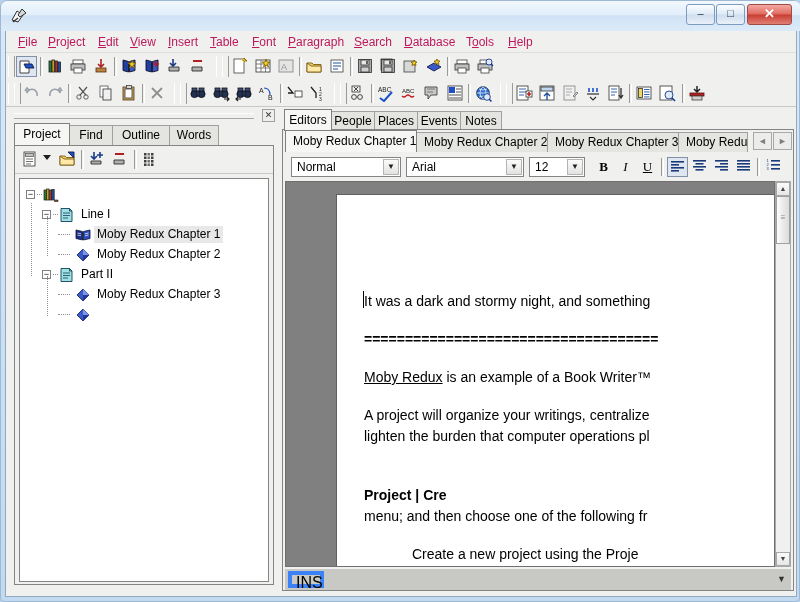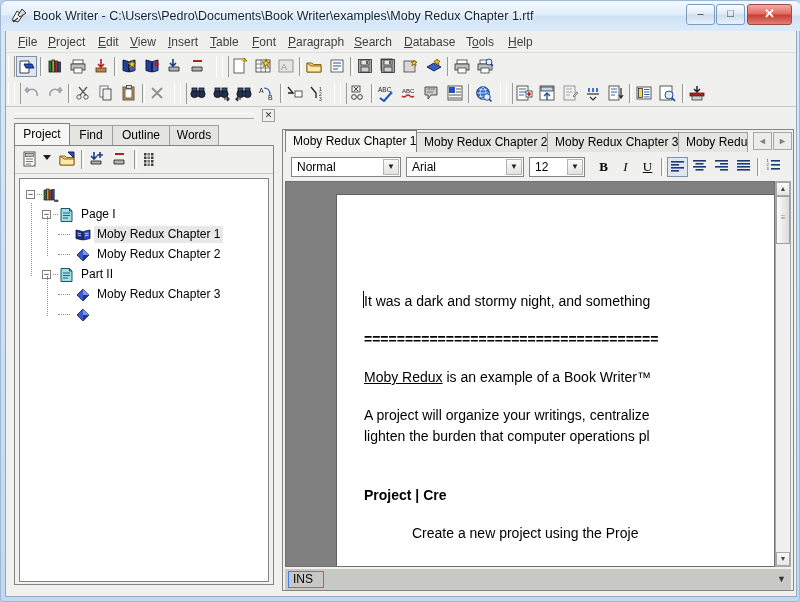--- a/index.html
+++ b/index.html
@@ -48,21 +48,21 @@
     border:1px solid #8fa8c4;border-top:none;box-sizing:border-box;
   }
   
   #menubar{
     position:absolute;left:0;top:0;width:790px;height:22px;
     background:#f0f0ee;border-bottom:1px solid #dedede;
     box-sizing:border-box;
   }
   .menuitem{
     position:absolute;top:3px;height:16px;line-height:16px;
-    padding:0 6px;font-size:12px;color:#404040;white-space:nowrap;
+    padding:0 6px;font-size:12px;color:#be185d;white-space:nowrap;
   }
   .menuitem u{text-decoration:underline;}
   
   #toolbar1,#toolbar2{
     position:absolute;left:0;width:790px;height:27px;
     background:#f0f0ee;box-sizing:border-box;
   }
   #toolbar1{top:22px;}
   #toolbar2{top:49px;border-bottom:1px solid #c8c8c4;}
   .grip{position:absolute;top:3px;width:5px;height:21px;
@@ -195,40 +195,39 @@
     background:linear-gradient(180deg,#fbfbfb,#e6e6e6);
     border:1px solid #a8a8a8;box-sizing:border-box;
     font-size:7px;line-height:12px;text-align:center;color:#444;
   }
   #statusbar{
     position:absolute;left:2px;top:439px;width:506px;height:21px;
     background:#c8c8c4;box-sizing:border-box;
   }
   .sfield{
     position:absolute;top:2px;height:17px;line-height:15px;
-    border:1px solid #3b82f6;box-sizing:border-box;
-    background:#c8c8c4;font-size:12px;color:#000;padding-left:4px;
+    border:4px solid #3b82f6;box-sizing:border-box;
+    background:#c8c8c4;font-size:16px;color:#000;padding-left:4px;text-align:center;
   }
   #statdrop{
     position:absolute;right:3px;top:4px;width:13px;height:13px;
     font-size:9px;line-height:12px;text-align:center;color:#333;
   }
 </style>
 </head>
 <body>
 
 <div id="window">
 
   <div id="titlebar">
     <svg id="appicon" viewBox="0 0 18 18">
       <path d="M2 13 L7 4 L13 8 L8 15 Z" fill="#f4f4f4" stroke="#303030" stroke-width="1"></path>
       <path d="M12 2 L16 6 L10 10 L8 8 Z" fill="#d8d8d8" stroke="#303030" stroke-width="1"></path>
       <path d="M3 15 L8 11" stroke="#303030" stroke-width="1.2"></path>
     </svg>
-    <div id="titletext">Book Writer - C:\Users\Pedro\Documents\Book Writer\examples\Moby Redux Chapter 1.rtf</div>
     <div class="winbtn" id="btnMin">
       <span>–</span>
     </div>
     <div class="winbtn" id="btnMax">
       <span>□</span>
     </div>
     <div class="winbtn" id="btnClose">
       <span>✕</span>
     </div>
   </div>
@@ -669,21 +668,21 @@
               <rect x="8.8" y="2.5" width="2.4" height="10.5" fill="#2050a0" stroke="#202020" stroke-width="0.7"></rect>
               <path d="M11.5 13 L15 13 L15 14.5 L11.5 14.5 Z" fill="#806020" stroke="#202020" stroke-width="0.6"></path>
             </svg>
             <div class="expander" style="left: 22px; top: 31px;">−</div>
             <div class="dotline" style="left: 33px; top: 35px; width: 5px;"></div>
             <svg width="16" height="16" viewBox="0 0 16 16" style="position: absolute; left: 39px; top: 28px;">
               <path d="M2 1.5 L10.5 1.5 L13 4 L13 14.5 L2 14.5 Z" fill="#9fe0e0" stroke="#104060" stroke-width="0.9"></path>
               <path d="M10.5 1.5 L10.5 4 L13 4" fill="none" stroke="#104060" stroke-width="0.9"></path>
               <path d="M4 6 H11 M4 8.5 H11 M4 11 H9" stroke="#104060" stroke-width="0.8" fill="none"></path>
             </svg>
-            <div class="tlabel" style="left: 58px; top: 27px;">Page I</div>
+            <div class="tlabel" style="left: 58px; top: 27px;">Line I</div>
             <div class="dotline" style="left: 38px; top: 55px; width: 12px;"></div>
             <svg width="16" height="16" viewBox="0 0 16 16" style="position: absolute; left: 55px; top: 48px;">
               <path d="M1 3 L7.5 4.5 L7.5 13 L1 11.5 Z" fill="#1a2f8a" stroke="#0a1030" stroke-width="0.8"></path>
               <path d="M15 3 L8.5 4.5 L8.5 13 L15 11.5 Z" fill="#2f4fc0" stroke="#0a1030" stroke-width="0.8"></path>
               <path d="M2.5 6 L6 6.8 M2.5 8 L6 8.8 M10 6.8 L13.5 6 M10 8.8 L13.5 8" stroke="#ffffff" stroke-width="0.7" fill="none"></path>
             </svg>
             <div class="tlabel sel" style="left: 74px; top: 47px;">Moby Redux Chapter 1</div>
             <div class="dotline" style="left: 38px; top: 75px; width: 12px;"></div>
             <svg width="16" height="16" viewBox="0 0 16 16" style="position: absolute; left: 55px; top: 68px;">
               <path d="M8 2 L14 8 L8 14 L2 8 Z" fill="#3a5ac8" stroke="#0d1850" stroke-width="0.8"></path>
@@ -713,20 +712,27 @@
               <path d="M8 8 L14 8 L8 14 Z" fill="#24399a"></path>
             </svg>
             <div class="dotvert" style="left: 11px; top: 24px; height: 73px;"></div>
             <div class="dotvert" style="left: 27px; top: 37px; height: 40px;"></div>
             <div class="dotvert" style="left: 27px; top: 97px; height: 40px;"></div>
           </div>
       </div>
     </div>
 
     <div id="rightpane">
+      <div class="tabstrip" id="righttabs" style="top: 0px; left: 0px; width: 512px;">
+          <div class="tab active" style="left: 2px; width: 48px; text-align: center; padding: 0px;"><span>Editors</span></div>
+          <div class="tab" style="left: 49px; width: 44px; text-align: center; padding: 0px;"><span>People</span></div>
+          <div class="tab" style="left: 92px; width: 44px; text-align: center; padding: 0px;"><span>Places</span></div>
+          <div class="tab" style="left: 135px; width: 44px; text-align: center; padding: 0px;"><span>Events</span></div>
+          <div class="tab" style="left: 178px; width: 42px; text-align: center; padding: 0px;"><span>Notes</span></div>
+        </div>
 
       <div id="editorsbody">
         <div id="doctabstrip">
             <div class="dtab active" style="left: 2px; width: 132px;"><span>Moby Redux Chapter 1.rtf</span></div>
             <div class="dtab" style="left: 133px; width: 132px;"><span>Moby Redux Chapter 2.rtf</span></div>
             <div class="dtab" style="left: 264px; width: 132px;"><span>Moby Redux Chapter 3.rtf</span></div>
             <div class="dtab" style="left: 395px; width: 70px;"><span>Moby Redux</span></div>
             <div class="tabarrow" style="left: 470px;">◄</div>
             <div class="tabarrow" style="left: 490px;">►</div>
           </div>
@@ -809,21 +815,21 @@
         </div>
 
         <div id="docviewport">
           <div id="page">
             <div id="caret"></div>
             <div id="pagetext">
                 <p><span>It was a dark and stormy night, and something</span></p>
                 <p><span style="font-weight: bold;">====================================</span></p>
                 <p><span style="text-decoration: underline;">Moby Redux</span><span> is an example of a Book Writer™</span></p>
                 <p><span>A project will organize your writings, centralize</span><br><span>lighten the burden that computer operations pl</span></p>
-                <p><br><span style="font-weight: bold;">Project | Cre</span><br></p>
+                <p><br><span style="font-weight: bold;">Project | Cre</span><br><span>menu; and then choose one of the following fr</span></p>
                 <p style="padding-left: 48px;"><span style="font-weight: normal;">Create a new project using the Proje</span></p>
               </div>
           </div>
         </div>
 
         <div id="vscroll">
           <div class="vsarrow" style="top:0;">▲</div>
           <div id="vsthumb">
               <div style="position: absolute; left: 0px; right: 0px; top: 17px; text-align: center; font-size: 8px; color: rgb(136, 136, 136); line-height: 8px;">≡</div>
             </div>

